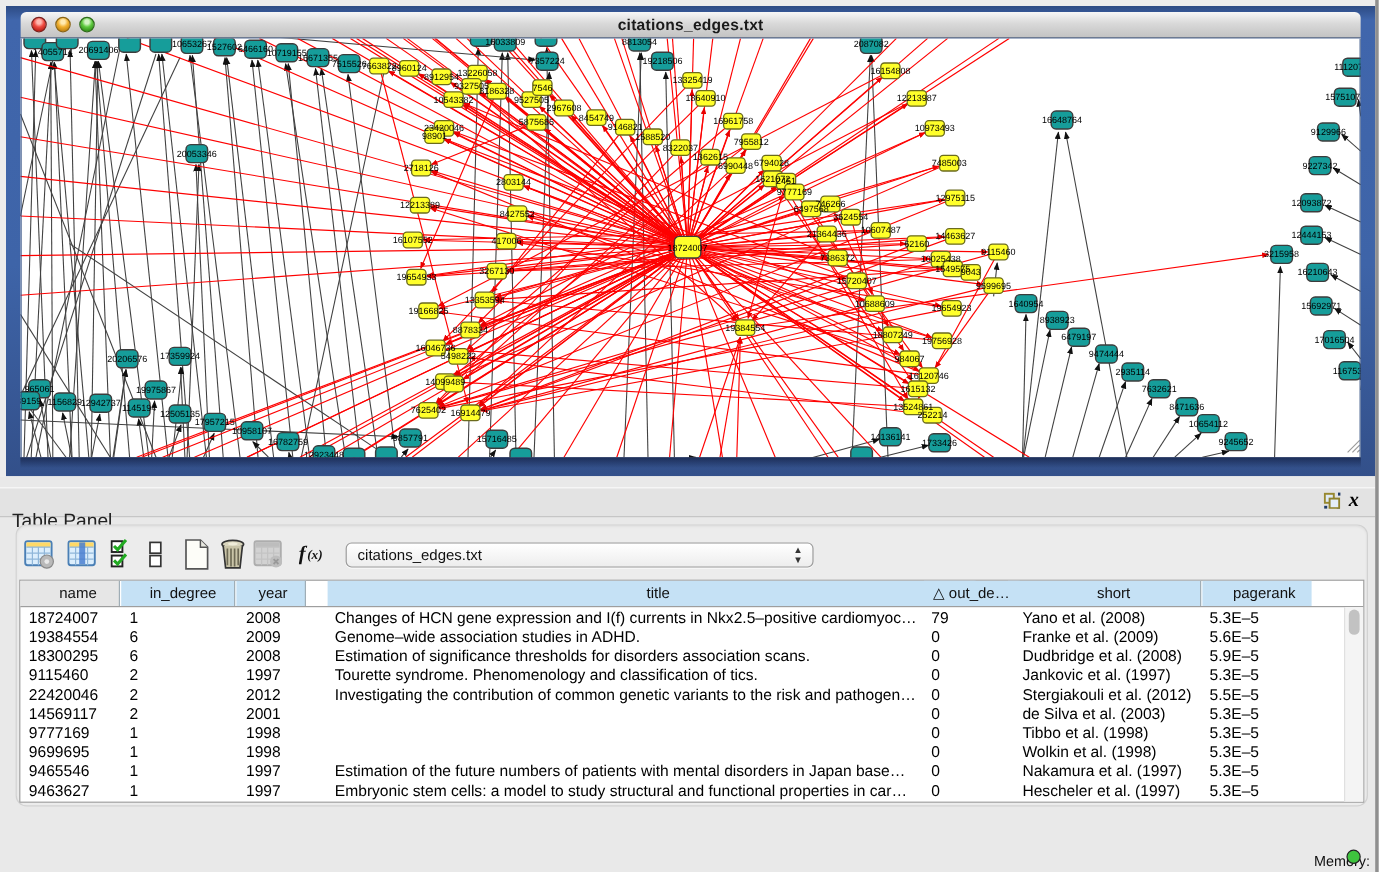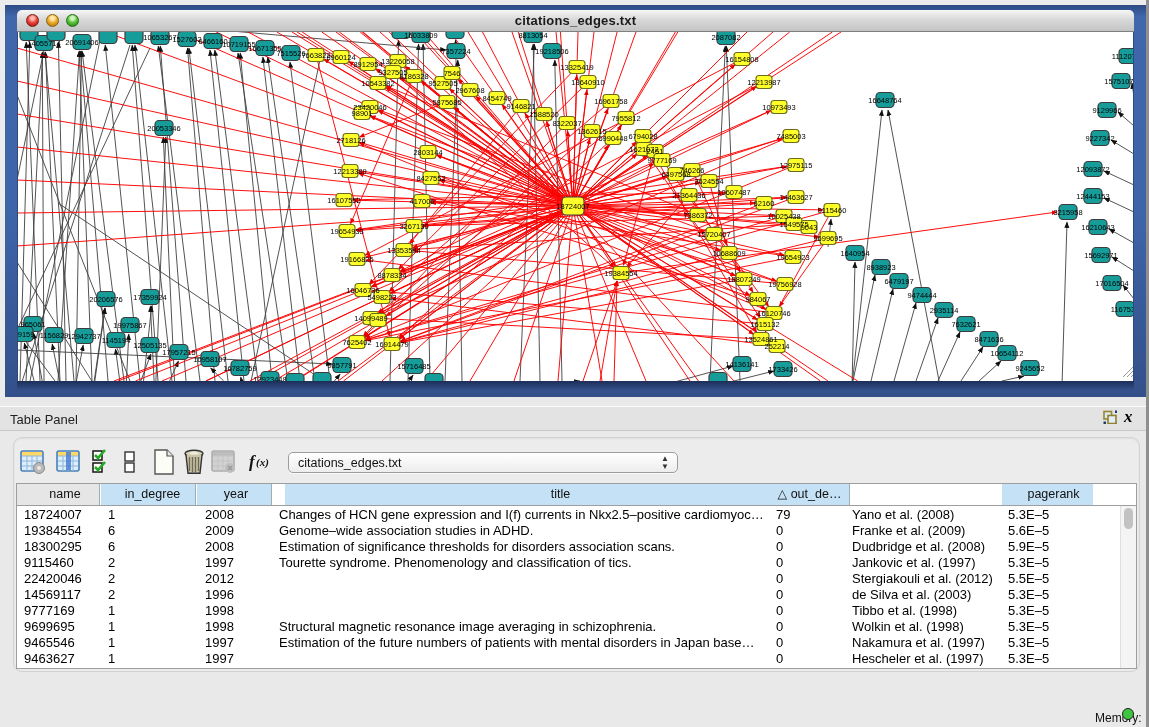--- a/index.html
+++ b/index.html
@@ -14,21 +14,21 @@
 #tl-y{left:29px;background:radial-gradient(circle at 50% 30%,#ffeab0 0 18%,#f2b02e 45%,#b87d10 85%);border:1px solid #8a6414}
 #tl-g{left:49px;background:radial-gradient(circle at 50% 30%,#d2f4c4 0 18%,#5dc93e 45%,#2e8a18 85%);border:1px solid #2d6b1a}
 
 #rstrip{position:absolute;left:1146px;top:0;width:3px;height:727px;background:#8f8f8f}
 
 #split{position:absolute;left:0;top:397px;width:1146px;height:9px;background:#f1f1f1}
 #split .nub{position:absolute;left:570px;top:1px;font-size:7px;color:#8a8a8a}
 
 #tpanel{position:absolute;left:0;top:397px;width:1146px;height:330px;background:#e9e9e9}
 #tpanel #phead{position:absolute;left:0;top:9px;width:100%;height:25px;background:#e3e3e3;border-top:1px solid #fbfbfb;border-bottom:1px solid #c6c6c6}
-#phead .pt{position:absolute;left:10px;top:5px;font-size:13px;color:#222}
+#phead .pt{position:absolute;left:10px;top:19px;font-size:16px;color:#222}
 #phead .xicon{position:absolute;left:1124px;top:0px;font-size:17px;font-weight:bold;font-style:italic;font-family:"Liberation Serif",serif;color:#000}
 
 #well{position:absolute;left:13px;top:40px;width:1127px;height:235px;background:#ececec;border:1px solid #d2d2d2;border-radius:9px;box-shadow:inset 0 1px 2px rgba(0,0,0,.06)}
 
 #toolbar{position:absolute;left:0;top:52px;width:100%;height:26px}
 .icon{position:absolute;top:0px}
 
 #combo{position:absolute;left:288px;top:3px;width:390px;height:21px;background:linear-gradient(180deg,#ffffff,#ededed);border:1px solid #9d9d9d;border-radius:5px;box-shadow:0 1px 0 rgba(255,255,255,.7)}
 #combo .ct{position:absolute;left:9px;top:3px;font-size:12.5px;color:#111}
 #combo .ar{position:absolute;right:8px;top:2px;font-size:8px;color:#333;line-height:8px;text-align:center}
@@ -707,23 +707,24 @@
 </svg>
       <div id="combo">
           <div class="ct">citations_edges.txt</div>
           <div class="ar">▲<br>▼</div>
         </div>
     </div>
     <div id="tbl">
       <div class="hdr">
         <div class="hc" style="left:0;width:83px;background:#e6e6e6;text-indent:14px">name</div>
         <div class="hc" style="left:84px;width:95px;text-indent:9px">in_degree</div>
-        <div class="hc" style="left:180px;width:75px;text-indent:4px">year</div>
-        <div class="hc" style="left:268px;width:540px;text-indent:12px">title</div>
+        <div class="hc" style="left:180px;width:58px;text-indent:4px">year</div>
+        <div class="hc" style="left:256px;width:540px;text-indent:12px">title</div>
         <div class="hc" style="left:753px;width:80px">△ out_de…</div>
+        <div class="hc" style="left:823px;width:161px;text-indent:16px">short</div>
         <div class="hc" style="left:985px;width:91px;border-right:none;text-indent:12px">pagerank</div>
       </div>
       <div class="row" style="top:23px">
           <div class="c" style="left:1px;width:83px;padding-left:6px">18724007</div>
           <div class="c" style="left:84px;width:96px;padding-left:7px">1</div>
           <div class="c" style="left:180px;width:76px;padding-left:8px">2008</div>
           <div class="c" style="left:256px;width:497px;padding-left:6px">Changes of HCN gene expression and I(f) currents in Nkx2.5–positive cardiomyoc…</div>
           <div class="c" style="left:753px;width:70px;padding-left:6px">79</div>
           <div class="c" style="left:823px;width:162px;padding-left:12px">Yano et al. (2008)</div>
           <div class="c" style="left:985px;width:91px;padding-left:6px">5.3E–5</div>
@@ -752,62 +753,63 @@
           <div class="c" style="left:180px;width:76px;padding-left:8px">1997</div>
           <div class="c" style="left:256px;width:497px;padding-left:6px">Tourette syndrome. Phenomenology and classification of tics.</div>
           <div class="c" style="left:753px;width:70px;padding-left:6px">0</div>
           <div class="c" style="left:823px;width:162px;padding-left:12px">Jankovic et al. (1997)</div>
           <div class="c" style="left:985px;width:91px;padding-left:6px">5.3E–5</div>
         </div>
         <div class="row" style="top:87px">
           <div class="c" style="left:1px;width:83px;padding-left:6px">22420046</div>
           <div class="c" style="left:84px;width:96px;padding-left:7px">2</div>
           <div class="c" style="left:180px;width:76px;padding-left:8px">2012</div>
+          <div class="c" style="left:256px;width:497px;padding-left:6px">Investigating the contribution of common genetic variants to the risk and pathogen…</div>
           <div class="c" style="left:753px;width:70px;padding-left:6px">0</div>
           <div class="c" style="left:823px;width:162px;padding-left:12px">Stergiakouli et al. (2012)</div>
           <div class="c" style="left:985px;width:91px;padding-left:6px">5.5E–5</div>
         </div>
         <div class="row" style="top:103px">
           <div class="c" style="left:1px;width:83px;padding-left:6px">14569117</div>
           <div class="c" style="left:84px;width:96px;padding-left:7px">2</div>
-          <div class="c" style="left:180px;width:76px;padding-left:8px">1996</div>
+          <div class="c" style="left:180px;width:76px;padding-left:8px">2001</div>
           <div class="c" style="left:753px;width:70px;padding-left:6px">0</div>
           <div class="c" style="left:823px;width:162px;padding-left:12px">de Silva et al. (2003)</div>
           <div class="c" style="left:985px;width:91px;padding-left:6px">5.3E–5</div>
         </div>
         <div class="row" style="top:119px">
           <div class="c" style="left:1px;width:83px;padding-left:6px">9777169</div>
           <div class="c" style="left:84px;width:96px;padding-left:7px">1</div>
           <div class="c" style="left:180px;width:76px;padding-left:8px">1998</div>
           <div class="c" style="left:753px;width:70px;padding-left:6px">0</div>
           <div class="c" style="left:823px;width:162px;padding-left:12px">Tibbo et al. (1998)</div>
           <div class="c" style="left:985px;width:91px;padding-left:6px">5.3E–5</div>
         </div>
         <div class="row" style="top:135px">
           <div class="c" style="left:1px;width:83px;padding-left:6px">9699695</div>
           <div class="c" style="left:84px;width:96px;padding-left:7px">1</div>
           <div class="c" style="left:180px;width:76px;padding-left:8px">1998</div>
-          <div class="c" style="left:256px;width:497px;padding-left:6px">Structural magnetic resonance image averaging in schizophrenia.</div>
           <div class="c" style="left:753px;width:70px;padding-left:6px">0</div>
           <div class="c" style="left:823px;width:162px;padding-left:12px">Wolkin et al. (1998)</div>
           <div class="c" style="left:985px;width:91px;padding-left:6px">5.3E–5</div>
         </div>
         <div class="row" style="top:151px">
           <div class="c" style="left:1px;width:83px;padding-left:6px">9465546</div>
           <div class="c" style="left:84px;width:96px;padding-left:7px">1</div>
           <div class="c" style="left:180px;width:76px;padding-left:8px">1997</div>
           <div class="c" style="left:256px;width:497px;padding-left:6px">Estimation of the future numbers of patients with mental disorders in Japan base…</div>
           <div class="c" style="left:753px;width:70px;padding-left:6px">0</div>
           <div class="c" style="left:823px;width:162px;padding-left:12px">Nakamura et al. (1997)</div>
           <div class="c" style="left:985px;width:91px;padding-left:6px">5.3E–5</div>
         </div>
         <div class="row" style="top:167px">
           <div class="c" style="left:1px;width:83px;padding-left:6px">9463627</div>
           <div class="c" style="left:84px;width:96px;padding-left:7px">1</div>
           <div class="c" style="left:180px;width:76px;padding-left:8px">1997</div>
+          <div class="c" style="left:256px;width:497px;padding-left:6px">Embryonic stem cells: a model to study structural and functional properties in car…</div>
           <div class="c" style="left:753px;width:70px;padding-left:6px">0</div>
           <div class="c" style="left:823px;width:162px;padding-left:12px">Hescheler et al. (1997)</div>
           <div class="c" style="left:985px;width:91px;padding-left:6px">5.3E–5</div>
         </div>
       <div id="vsc">
           <div class="th"></div>
         </div>
     </div>
     <div class="m">Memory: OK</div>
       <div class="dot"></div>

